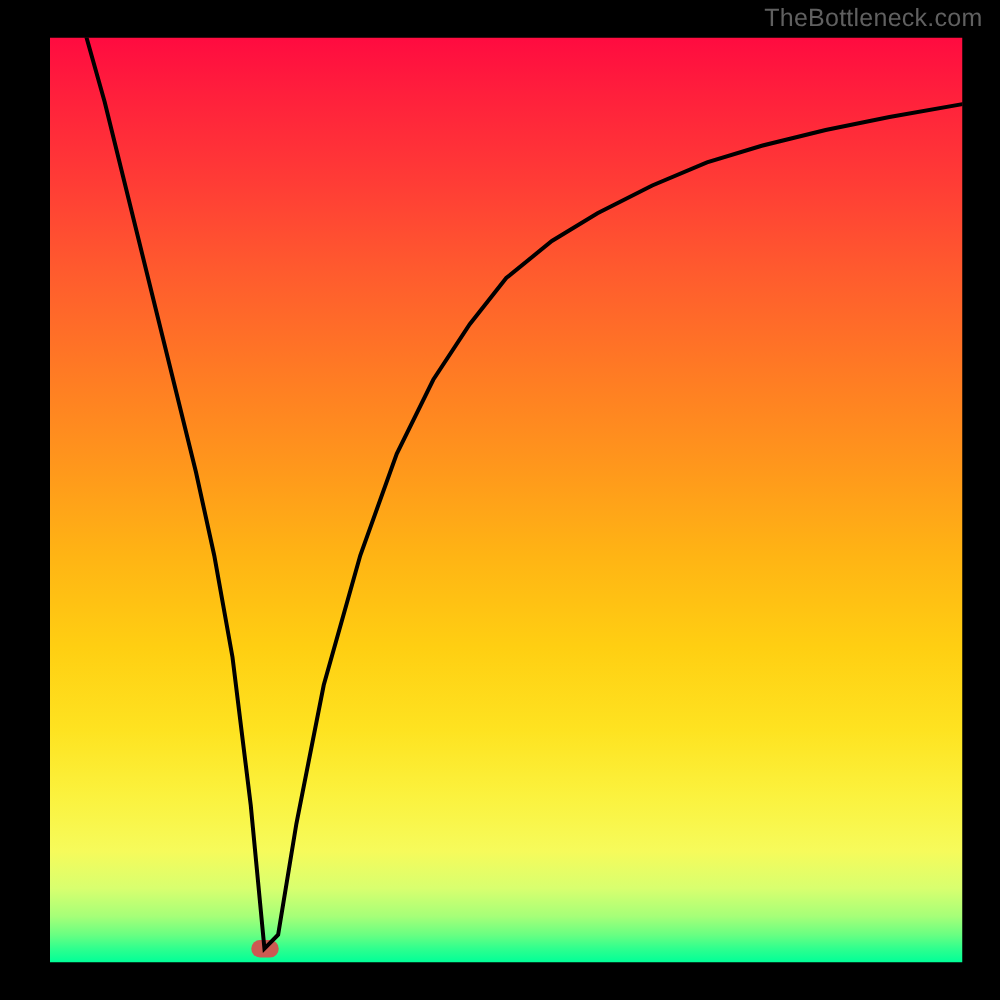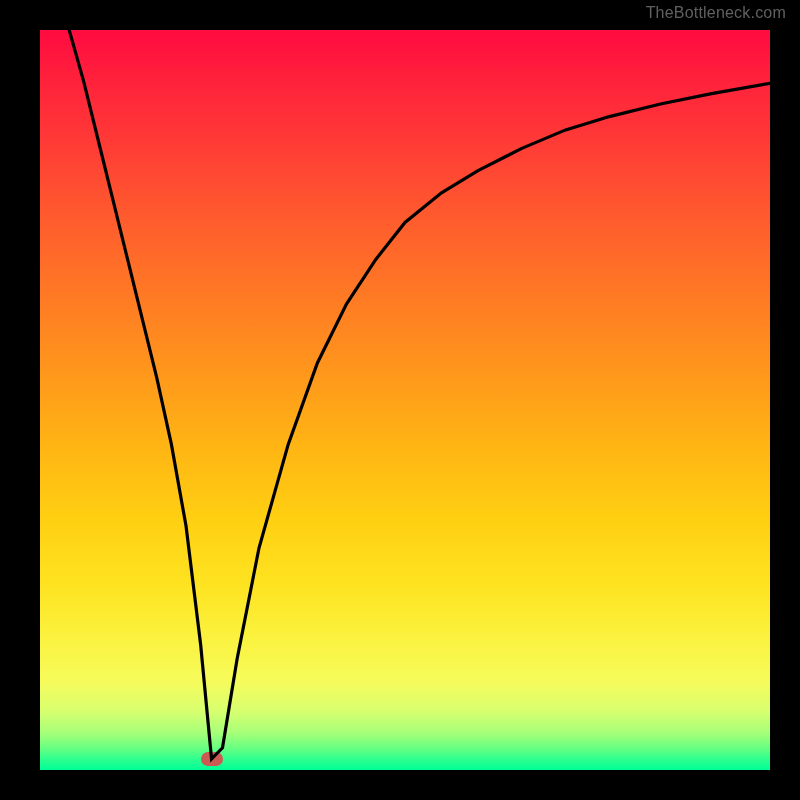--- a/index.html
+++ b/index.html
@@ -15,21 +15,21 @@
     position: relative;
     width: 800px;
     height: 800px;
     background: #000;
   }
   .watermark {
     position: absolute;
     top: 4px;
     right: 14px;
     color: #606060;
-    font-size: 16px;
+    font-size: 20px;
     font-weight: 500;
     letter-spacing: 0.2px;
     user-select: none;
   }
   .plot-area {
     position: absolute;
     left: 40px;
     top: 30px;
     width: 730px;
     height: 740px;

